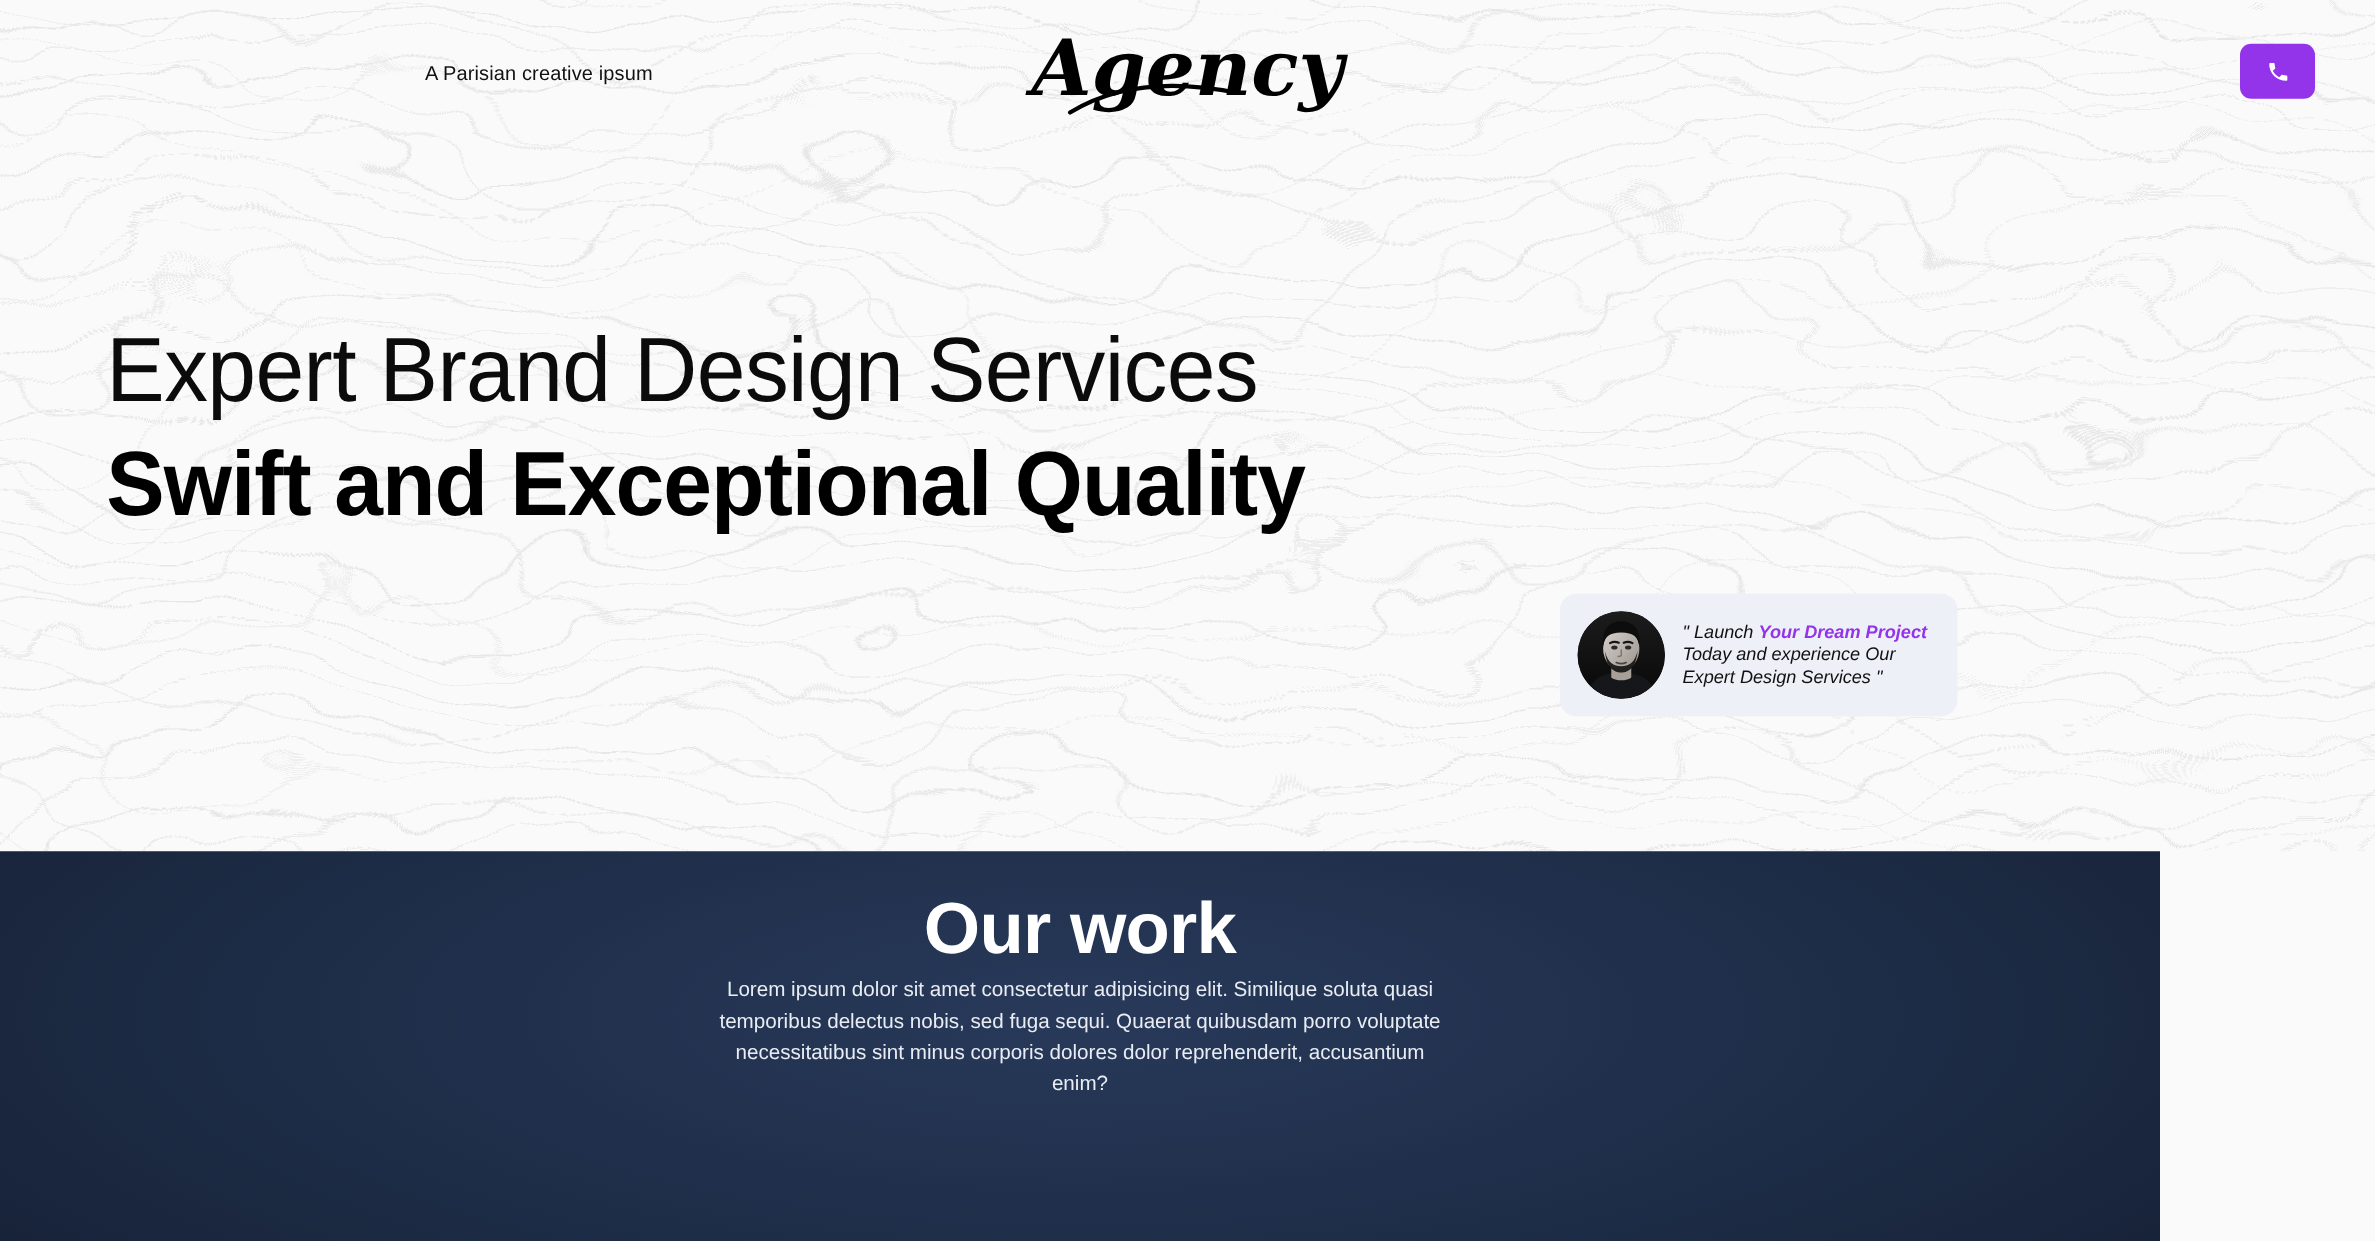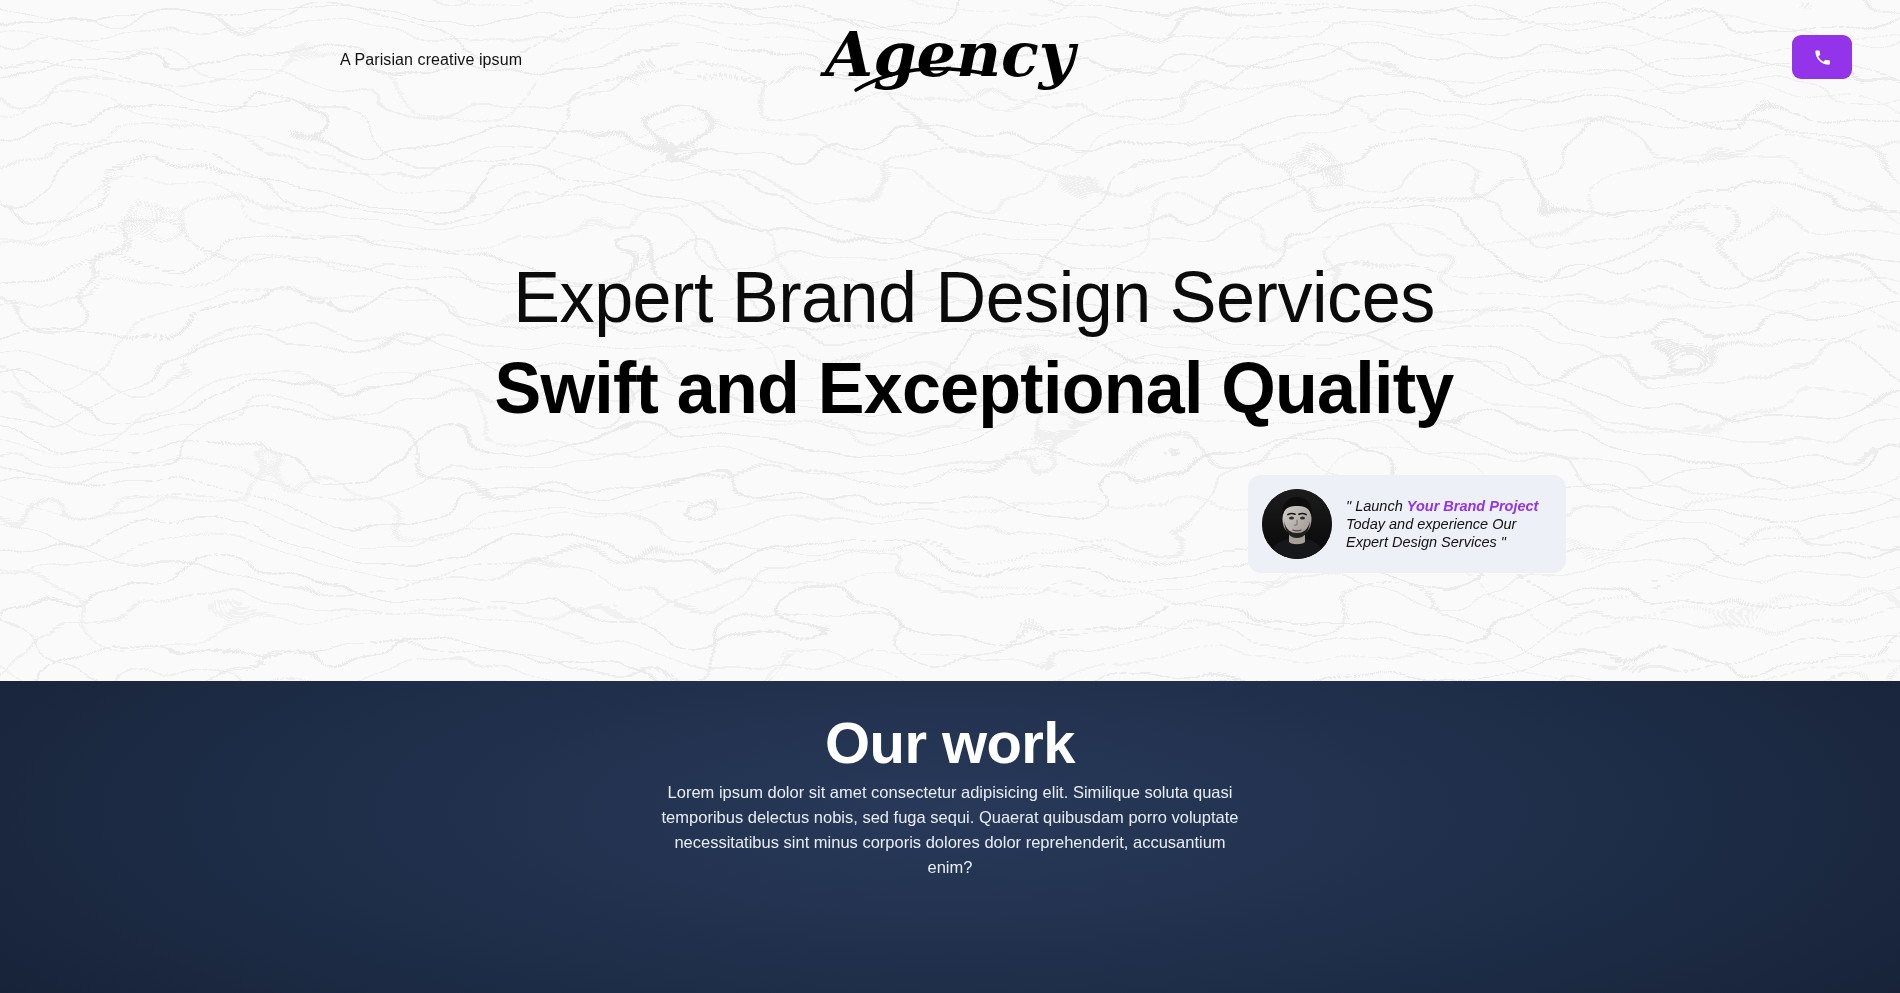--- a/index.html
+++ b/index.html
@@ -80,21 +80,21 @@
     justify-content:center;
     cursor:pointer;
   }
   .call-btn svg { display:block; }
 
   
   .hero-copy {
     position:relative;
     z-index:2;
     margin-top:140px;
-    text-align:center;
+    text-align:left;
     padding-left:48px;
   }
   .headline-1 {
     font-size:73px;
     line-height:1.0;
     font-weight:400;
     color:#0b0b0b;
     letter-spacing:-0.5px;
     white-space:nowrap;
     transform:scaleX(.96);
@@ -142,21 +142,21 @@
     color:#111111;
   }
   .quote .accent {
     color:#9333ea;
     font-weight:700;
   }
 
   
   .work {
     position:relative;
-    width:1900px;
+    width:1728px;
     height:312px;
     background:
       radial-gradient(120% 210% at 50% 42%, #28395a 0%, #1d2c46 32%, #141d30 62%, #0e1422 100%);
     overflow:hidden;
   }
   .work-inner {
     position:relative;
     z-index:2;
     padding-top:32px;
     text-align:center;
@@ -272,21 +272,21 @@
 
             <path d="M26,25.5 q3.5,-1.8 7,-0.3" stroke="#151515" stroke-width="1.7" fill="none" stroke-linecap="round"></path>
             <path d="M37,25.2 q3.5,-1.5 7,0.3" stroke="#151515" stroke-width="1.7" fill="none" stroke-linecap="round"></path>
 
             <path d="M35,31 v4.5 q-1.4,1 -2.6,0.6" stroke="#7e7770" stroke-width="1.2" fill="none" stroke-linecap="round"></path>
             <path d="M31,41 q4,1.8 8,0" stroke="#4a4440" stroke-width="1.3" fill="none" stroke-linecap="round"></path>
           </g>
         </svg>
       </div>
       <div class="quote">
-        <span>" Launch </span><span class="accent">Your Brand Project</span><span> Today and experience Our Expert Design Services "</span>
+        <span>" Launch </span><span class="accent">Your Dream Project</span><span> Today and experience Our Expert Design Services "</span>
       </div>
     </div>
   </section>
 
   <section class="work">
     <div class="work-inner">
       <h2 class="work-title">Our work</h2>
       <p class="work-para">Lorem ipsum dolor sit amet consectetur adipisicing elit. Similique soluta quasi temporibus delectus nobis, sed fuga sequi. Quaerat quibusdam porro voluptate necessitatibus sint minus corporis dolores dolor reprehenderit, accusantium enim?</p>
     </div>
   </section>

